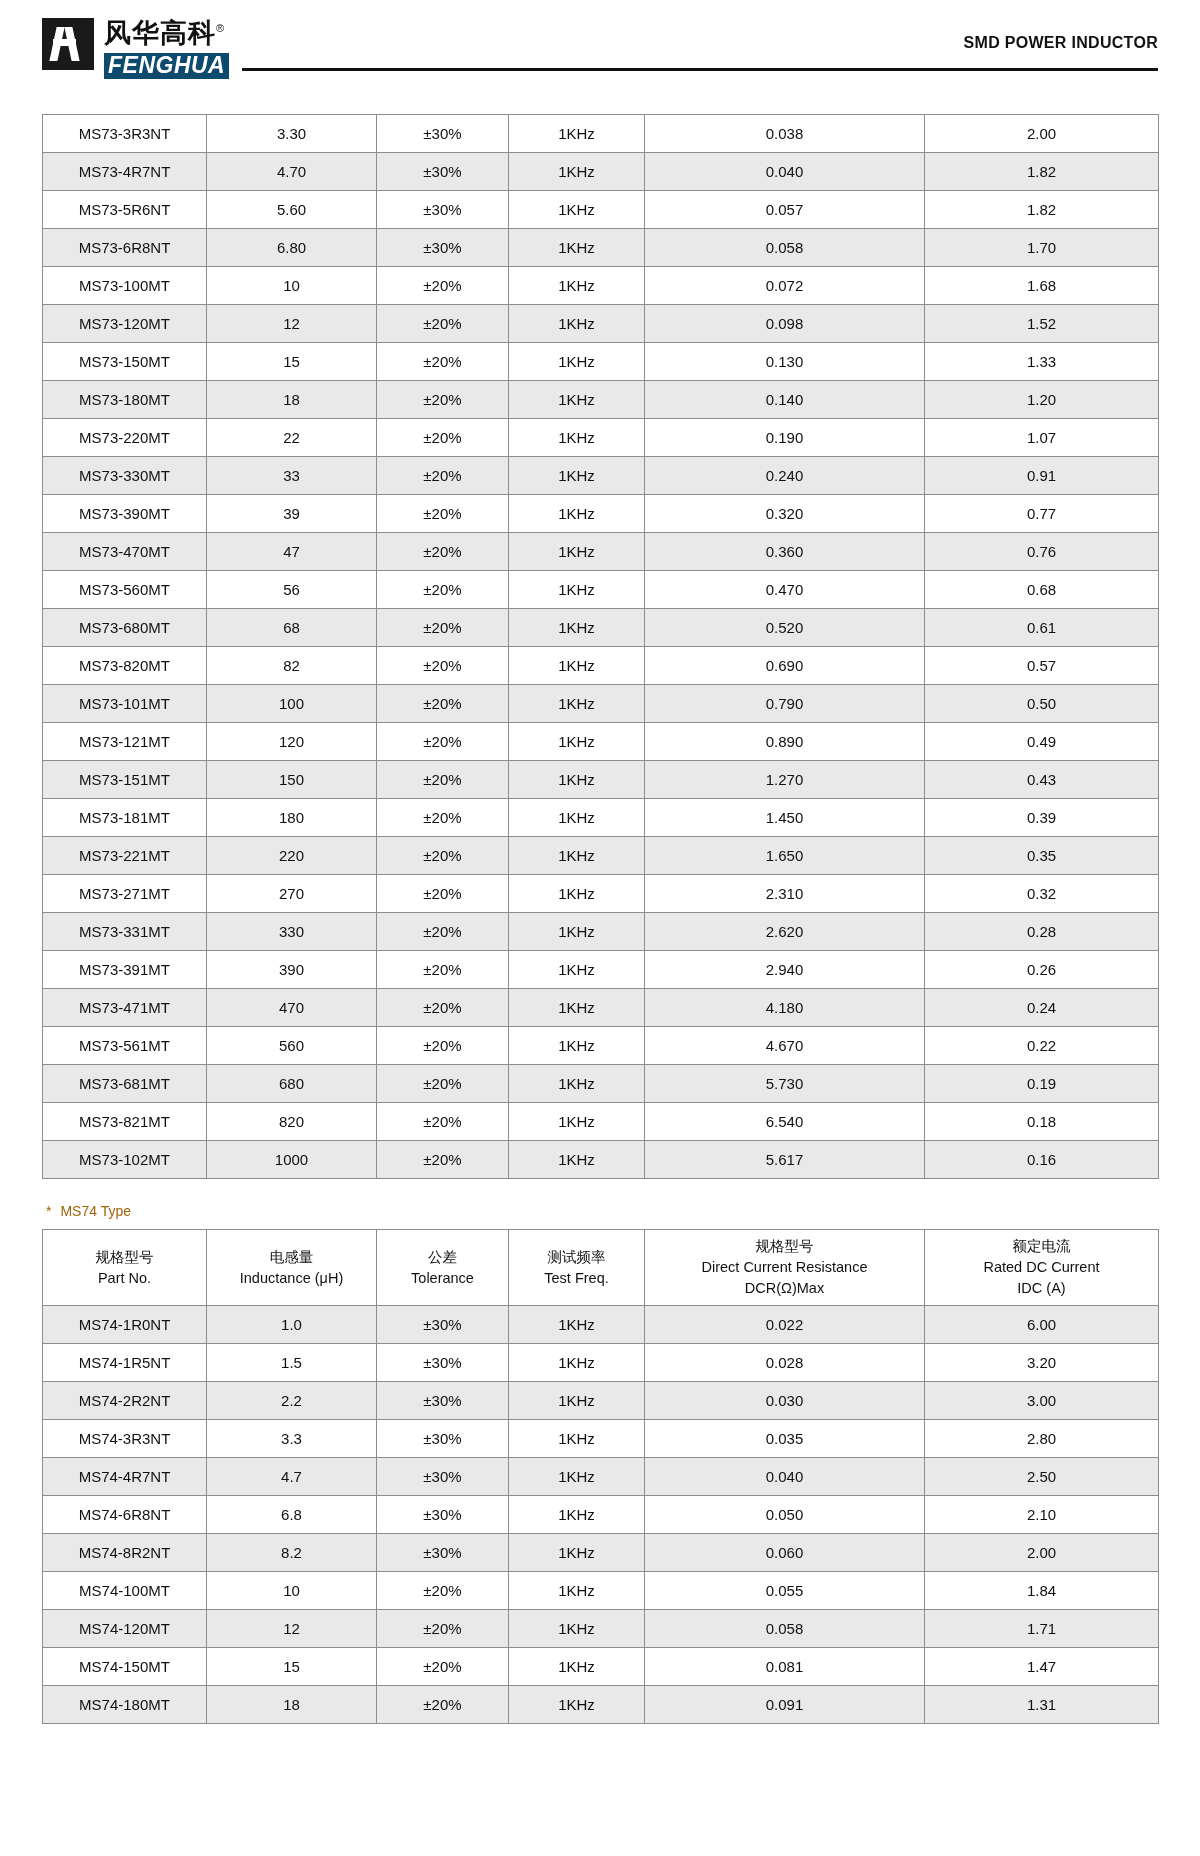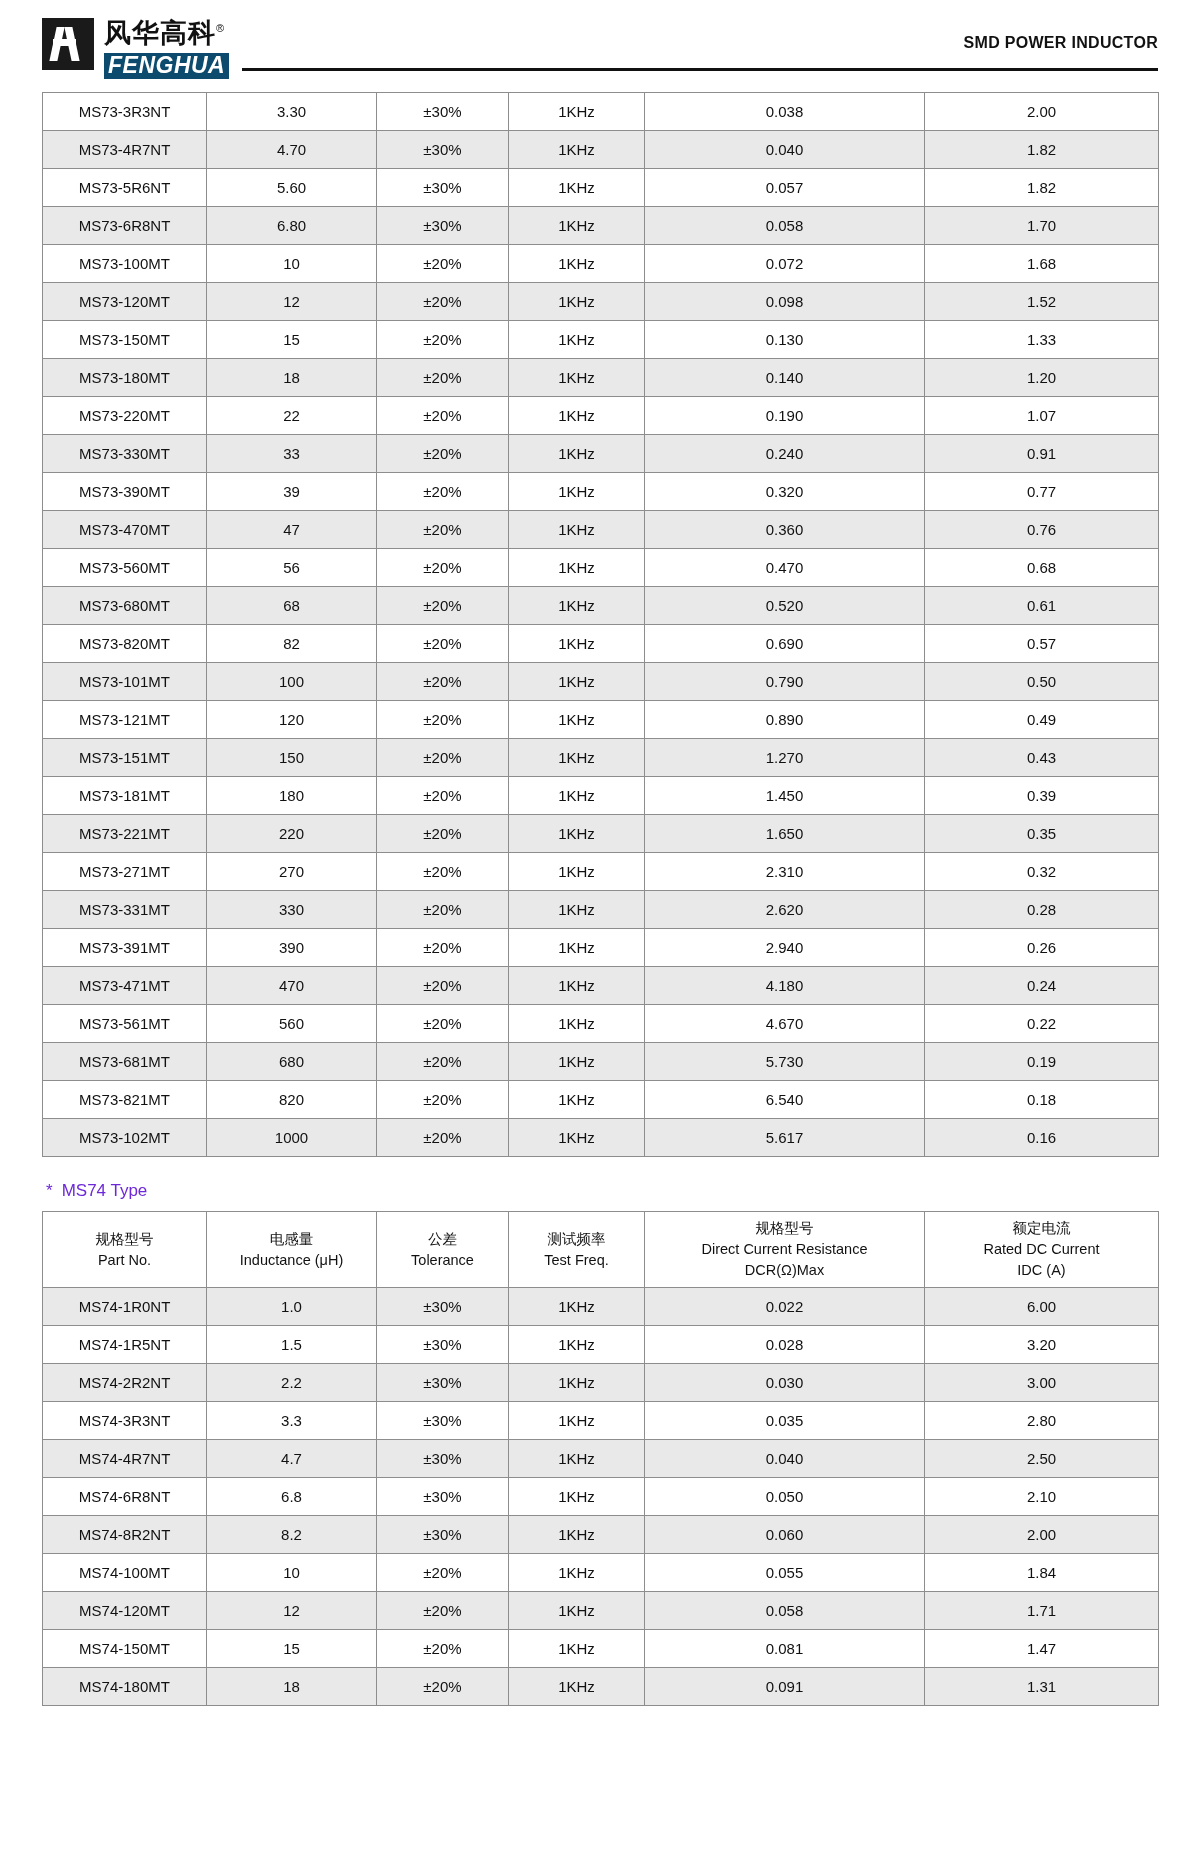--- a/index.html
+++ b/index.html
@@ -150,27 +150,27 @@
   .th-en { display: block; font-size: 14.5px; }
 
   .col-part   { width: 164px; }
   .col-ind    { width: 170px; }
   .col-tol    { width: 132px; }
   .col-freq   { width: 136px; }
   .col-dcr    { width: 280px; }
   .col-idc    { width: 234px; }
 
   .section-title {
-    font-size: 17px;
+    font-size: 14px;
     margin: 24px 0 10px 4px;
-    color: #6d28d9;
+    color: #a16207;
   }
   .section-title .star { margin-right: 9px; }
 
-  .table-wrap { }
+  .table-wrap { margin-top: 22px; }
 </style>
 </head>
 <body>
 
 <div class="page">
 
   <div class="header">
     <div class="header-inner">
       <div class="logo-block">
         <div class="logo-mark">

